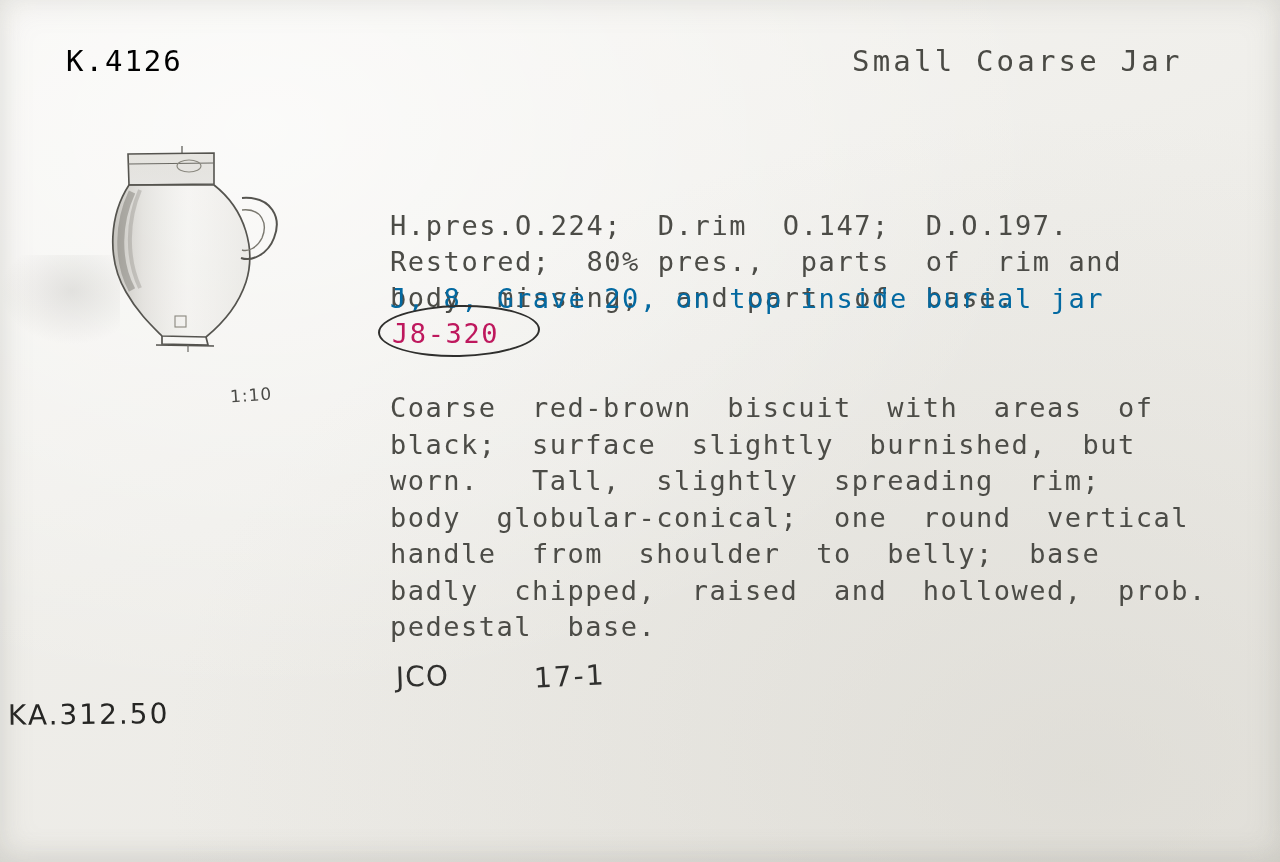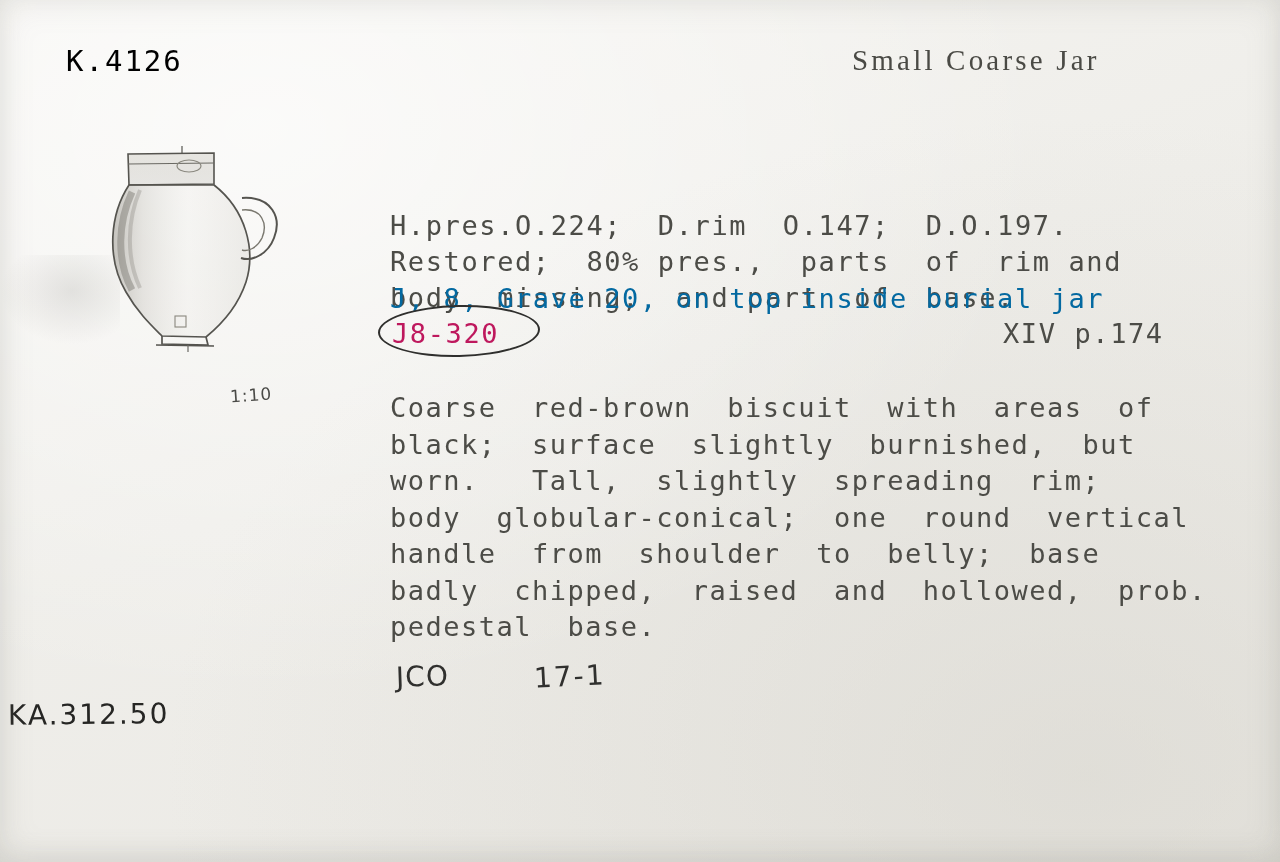--- a/index.html
+++ b/index.html
@@ -51,21 +51,20 @@
     color: #000000;
   }
 
   #title {
     position: absolute;
     left: 852px;
     top: 44px;
     font-size: 29px;
     letter-spacing: 3.2px;
     color: #4a4a45;
-    font-family: Liberation Serif, serif;
   }
 
   #description-block {
     position: absolute;
     left: 390px;
     top: 136px;
     width: 880px;
     font-size: 27px;
     line-height: 36px;
     letter-spacing: 1.6px;
@@ -245,21 +244,20 @@
 Restored;  80% pres.,  parts  of  rim and
 body  missing,  and part  of  base.</p>
   </div>
 
   <div id="provenance-line" class="typed">J, 8, Grave 20, on top inside burial jar</div>
 
   <div id="accession-circle"></div>
 
   <div id="accession-number" class="typed">J8-320</div>
 
-  <div id="reference" class="typed">XIV p.174</div>
 
   <div id="fabric-block" class="typed">Coarse  red-brown  biscuit  with  areas  of
 black;  surface  slightly  burnished,  but
 worn.   Tall,  slightly  spreading  rim;
 body  globular-conical;  one  round  vertical
 handle  from  shoulder  to  belly;  base
 badly  chipped,  raised  and  hollowed,  prob.
 pedestal  base.</div>
 
   <div id="initials" class="hand">JCO</div>

